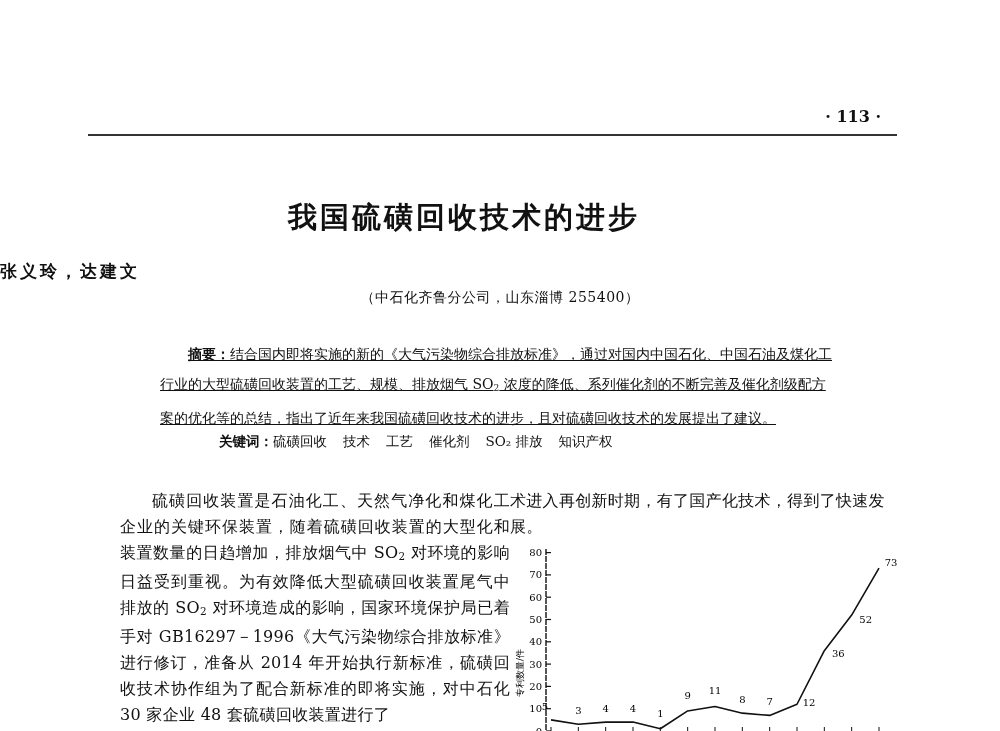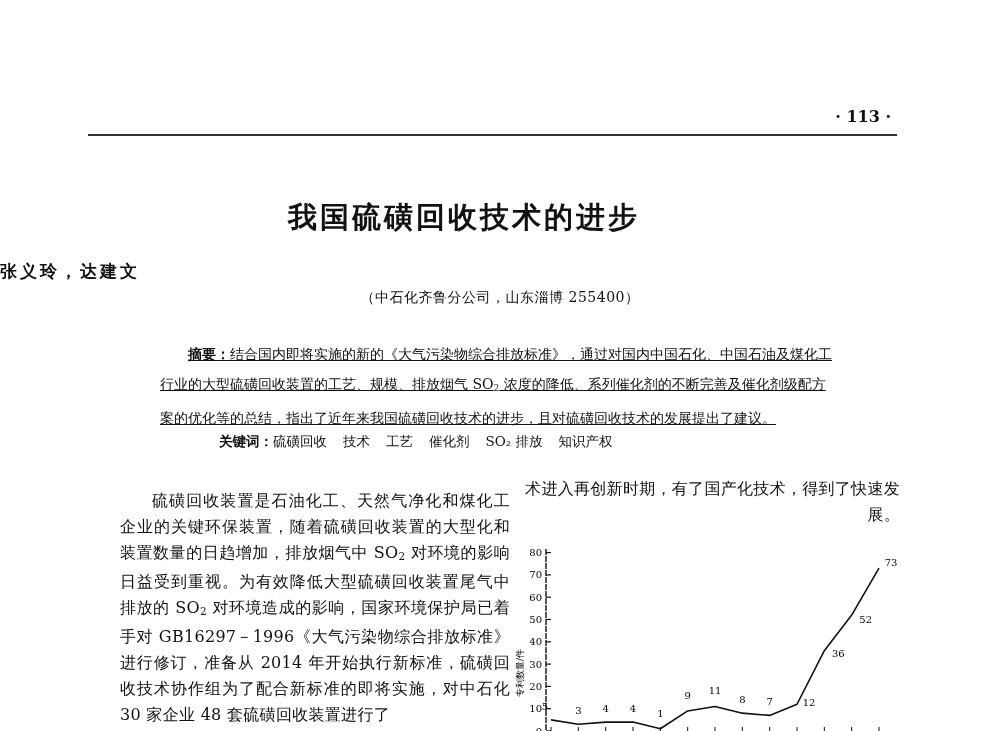--- a/index.html
+++ b/index.html
@@ -8,21 +8,21 @@
       font-family: "DejaVu Serif", "Liberation Serif", serif; color: #111;
     }
     .running-header {
       position: absolute; left: 88px; top: 106px; width: 809px; height: 28px;
     }
     .running-header .journal {
       position: absolute; left: 128px; top: 2px; font-size: 15px; letter-spacing: 0.2px;
       white-space: nowrap;
     }
     .running-header .page-num {
-      position: absolute; right: 6px; top: 1px; font-size: 16px; font-weight: bold; white-space: nowrap;
+      position: absolute; right: 16px; top: 1px; font-size: 16px; font-weight: bold; white-space: nowrap;
     }
     .header-rule {
       position: absolute; left: 88px; top: 134px; width: 809px; height: 2px; background: #333;
     }
     .title {
       position: absolute; left: 0; width: 928px; top: 198px; text-align: center;
       font-family: "DejaVu Sans", "Liberation Sans", sans-serif; font-weight: bold;
       font-size: 29px; letter-spacing: 3px;
     }
     .authors {
@@ -42,22 +42,22 @@
       position: absolute; left: 188px; top: 433px; width: 640px; font-size: 13.5px; white-space: nowrap; margin-left: 31px;
     }
     .keywords .kw { margin-right: 16px; }
     .col-left {
       position: absolute; left: 88px; top: 488px; width: 390px;
       font-size: 16px; line-height: 26px; text-align: justify; text-indent: 32px;
       letter-spacing: 0.3px;
       margin-left: 32px;
     }
     .col-right {
-      position: absolute; left: 510px; top: 476px; width: 390px;
-      font-size: 16px; line-height: 26px; letter-spacing: 0.3px; text-align: right;
+      position: absolute; left: 510px; top: 488px; width: 390px;
+      font-size: 16px; line-height: 26px; letter-spacing: 0.3px;
     }
     sub { font-size: 0.65em; vertical-align: -0.2em; }
     .chart {
       position: absolute; left: 505px; top: 545px; width: 395px; height: 186px;
     }
     .chart svg { display: block; }
     .chart .tick-label { font-family: "DejaVu Serif", "Liberation Serif", serif; font-size: 10px; }
     .chart .data-label { font-family: "DejaVu Serif", "Liberation Serif", serif; font-size: 10px; }
     .chart .ylabel { font-family: "DejaVu Sans", "Liberation Sans", sans-serif; font-size: 9px; }
   </style>

